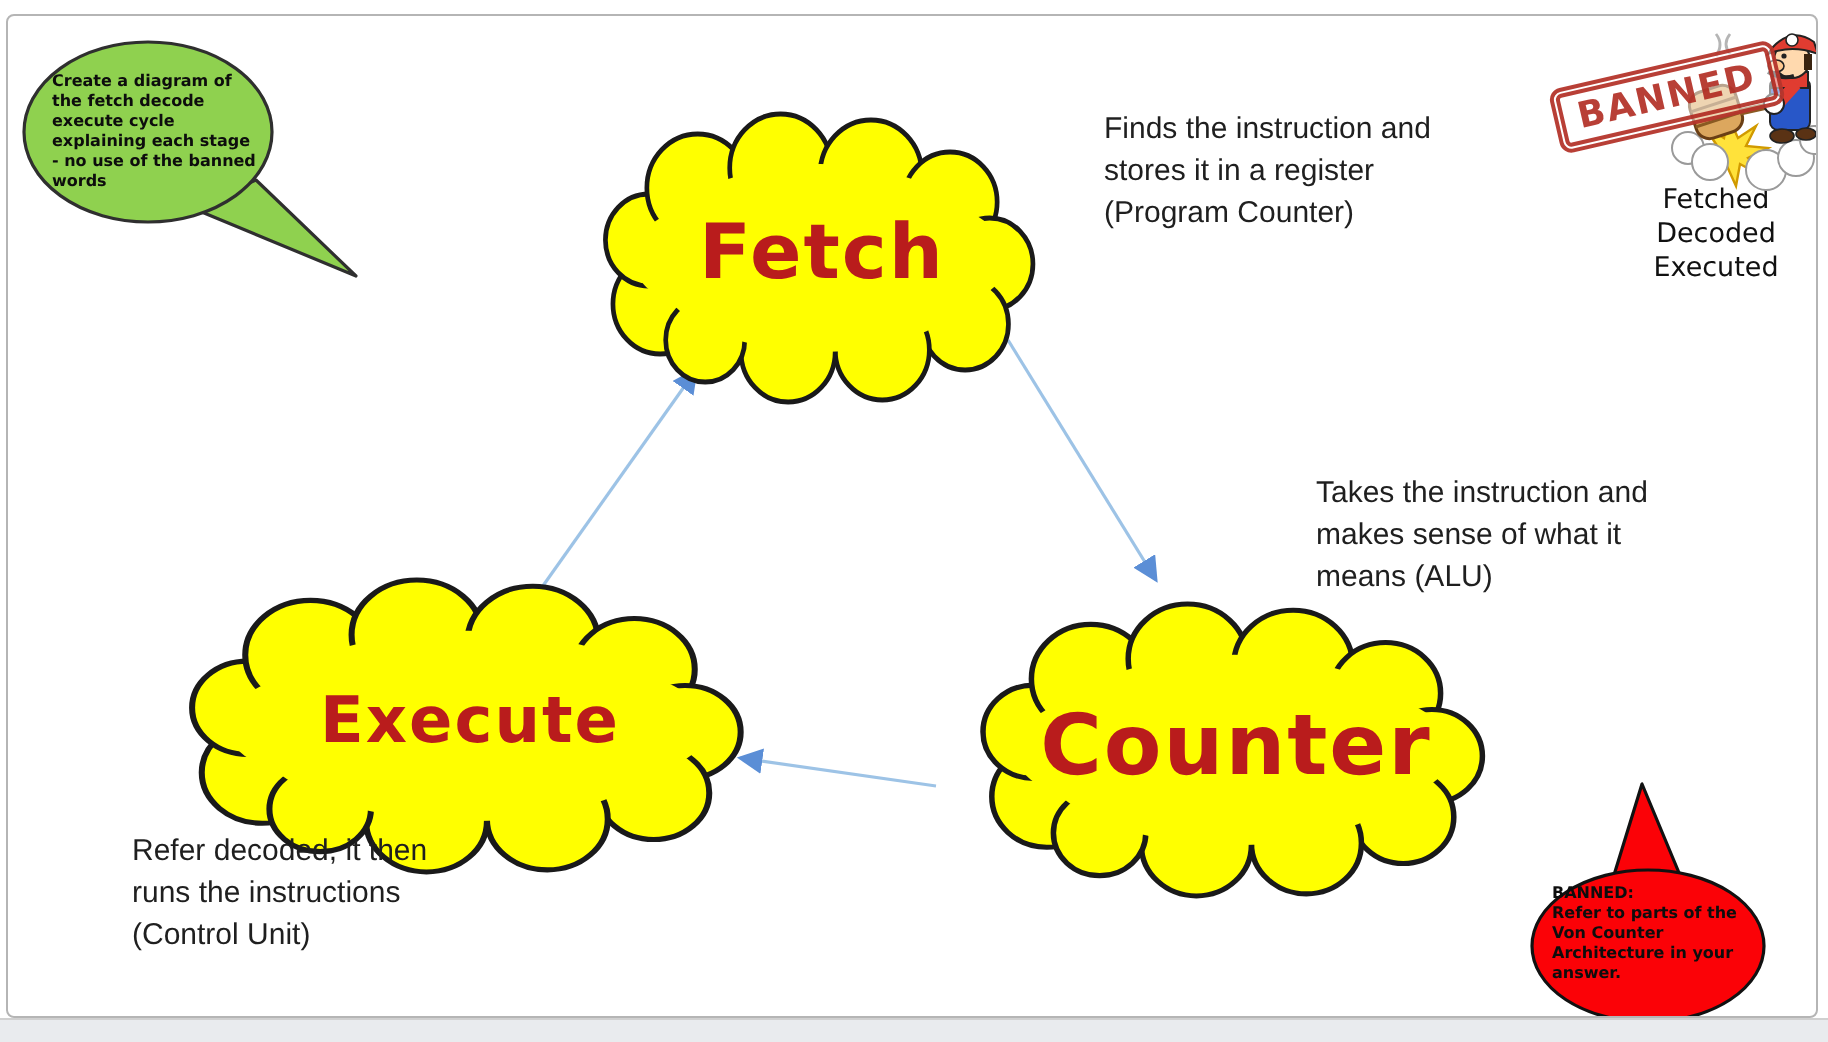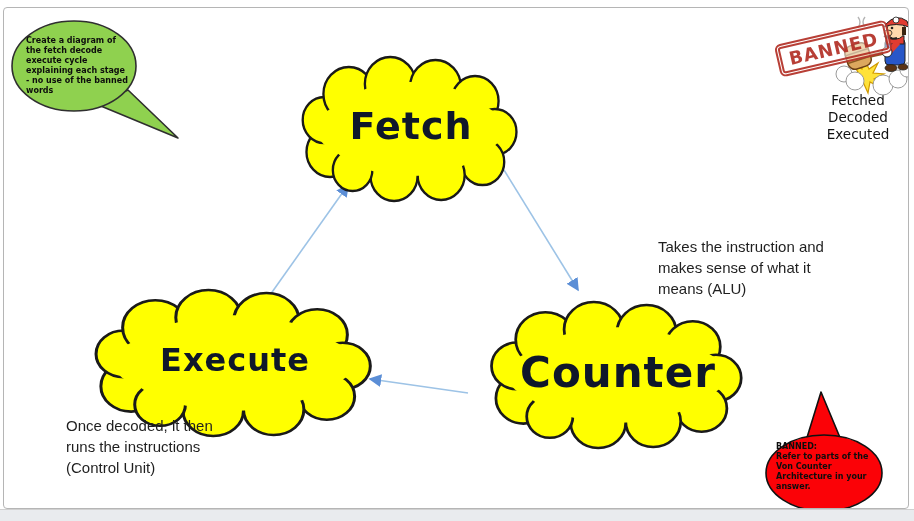--- a/index.html
+++ b/index.html
@@ -9,21 +9,21 @@
          border:1px solid #b5b5b5;border-radius:4px;overflow:hidden;}
   .bottom-strip{position:absolute;left:0;top:509px;width:914px;height:12px;
                 background:#e9ebee;border-top:1px solid #d0d0d0;}
 
   .arrow-layer{position:absolute;left:0;top:0;width:904px;height:500px;z-index:1;}
 
   
   .cloud{position:absolute;z-index:2;display:flex;align-items:center;justify-content:center;}
   .cloud svg{position:absolute;inset:0;width:100%;height:100%;}
   .cloud-label{position:relative;z-index:2;font-family:"DejaVu Sans",sans-serif;
-               font-weight:600;color:#0f172a;margin-top:-6px;letter-spacing:1px;}
+               font-weight:600;color:#b91c1c;margin-top:-6px;letter-spacing:1px;}
   .cloud-fetch{left:294px;top:46px;width:226px;height:150px;}
   .cloud-fetch .cloud-label{font-size:38px;}
   .cloud-execute{left:86px;top:279px;width:290px;height:152px;}
   .cloud-execute .cloud-label{font-size:32px;}
   .cloud-decode{left:482px;top:291px;width:264px;height:152px;}
   .cloud-decode .cloud-label{font-size:42px;}
 
   
   .note{position:absolute;z-index:2;font-size:15px;line-height:21px;color:#1f1f1f;}
   .note-fetch{left:548px;top:46px;width:172px;}
@@ -132,22 +132,23 @@
             <circle cx="152" cy="121" r="25"></circle>
           <circle cx="102" cy="122" r="25"></circle>
             <circle cx="58" cy="116" r="21"></circle>
         </g>
         <ellipse cx="119" cy="75" rx="90" ry="47" fill="#ffff00"></ellipse>
         <ellipse cx="119" cy="75" rx="100" ry="38" fill="#ffff00"></ellipse>
       </svg>
       <span class="cloud-label">Counter</span>
     </div>
 
+    <div class="note note-fetch">Finds the instruction and stores it in a register (Program Counter)</div>
     <div class="note note-decode">Takes the instruction and makes sense of what it means (ALU)</div>
-    <div class="note note-execute">Once decoded, it then runs the instructions (Control Unit)</div>
+    <div class="note note-execute">Refer decoded, it then runs the instructions (Control Unit)</div>
 
     <div class="banned-words">
       <div>Fetched</div>
       <div>Decoded</div>
       <div>Executed</div>
     </div>
 
     <div class="stamp">BANNED</div>
 
     <svg class="mario" viewBox="0 0 84 84" xmlns="http://www.w3.org/2000/svg">

